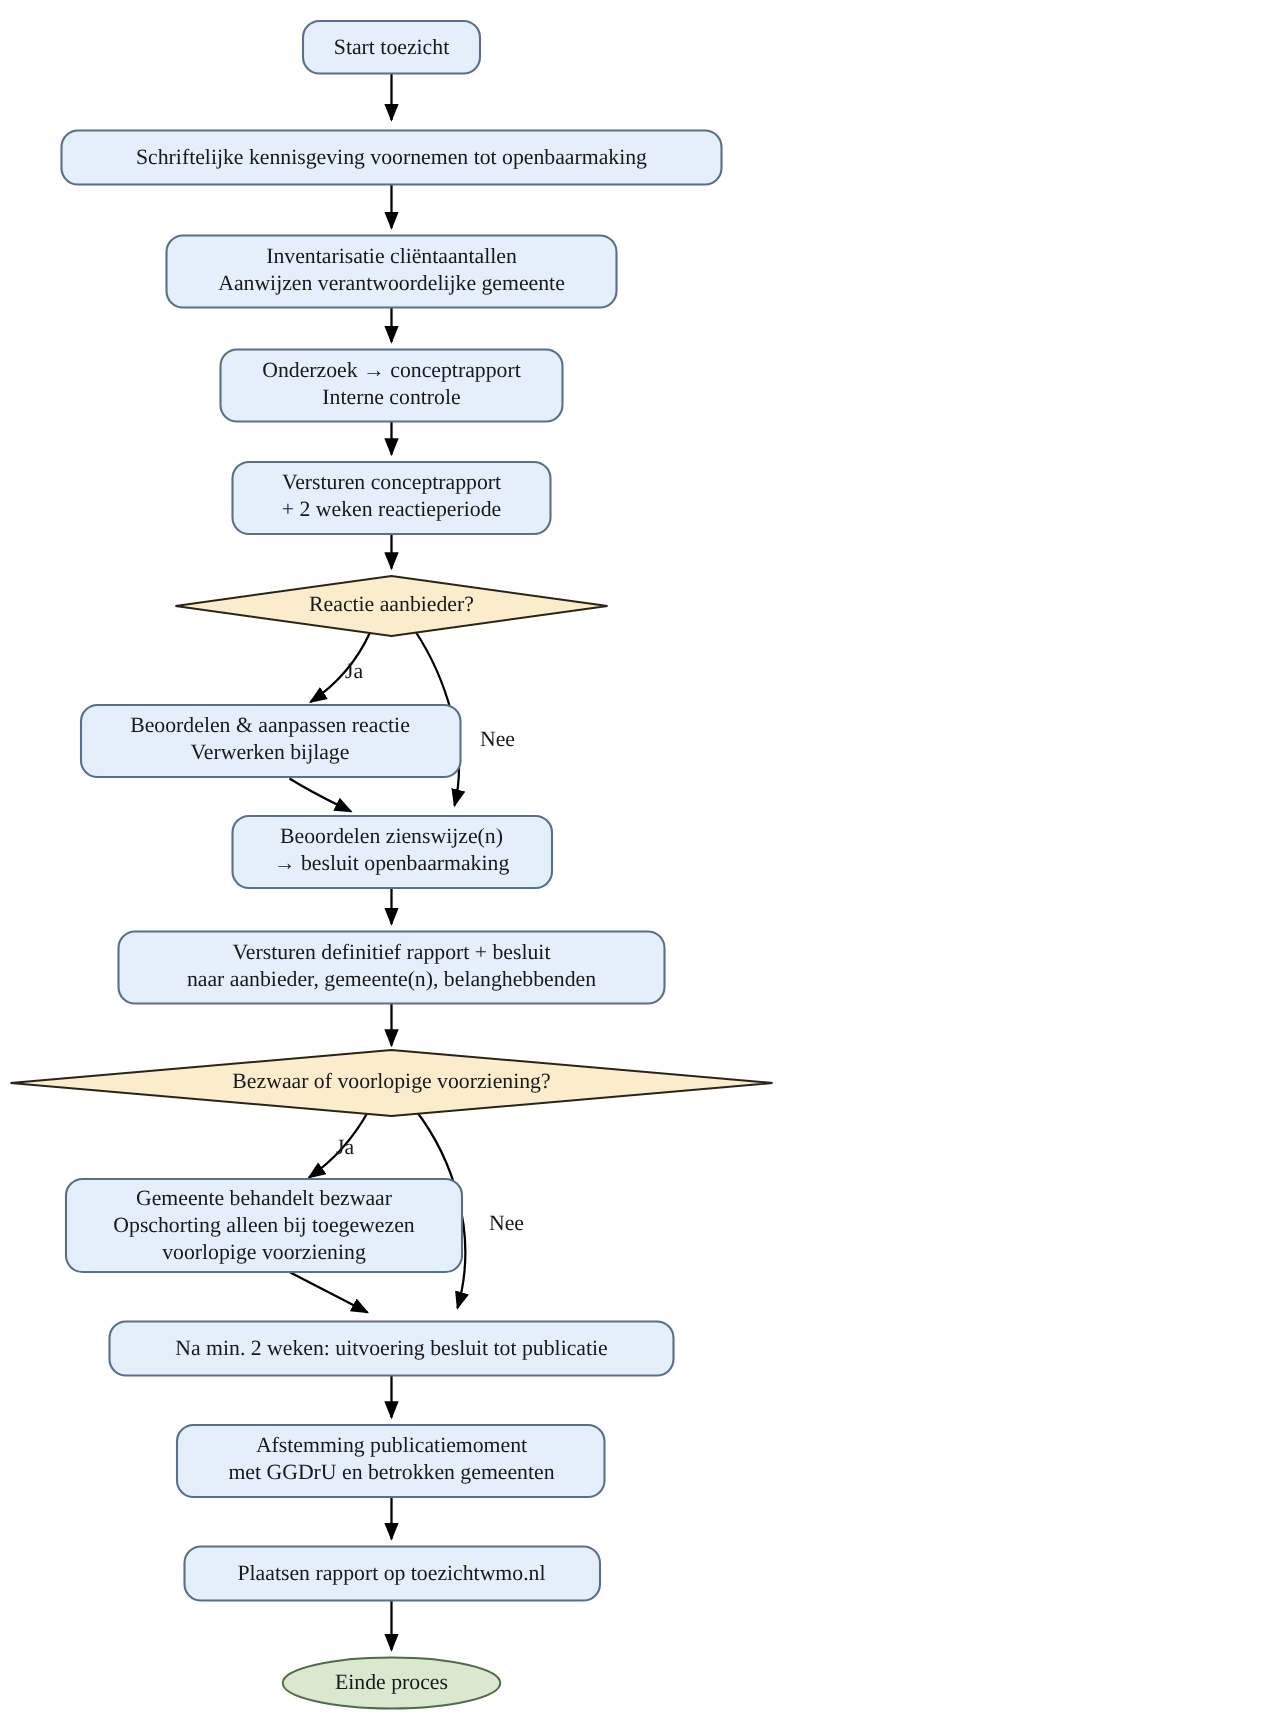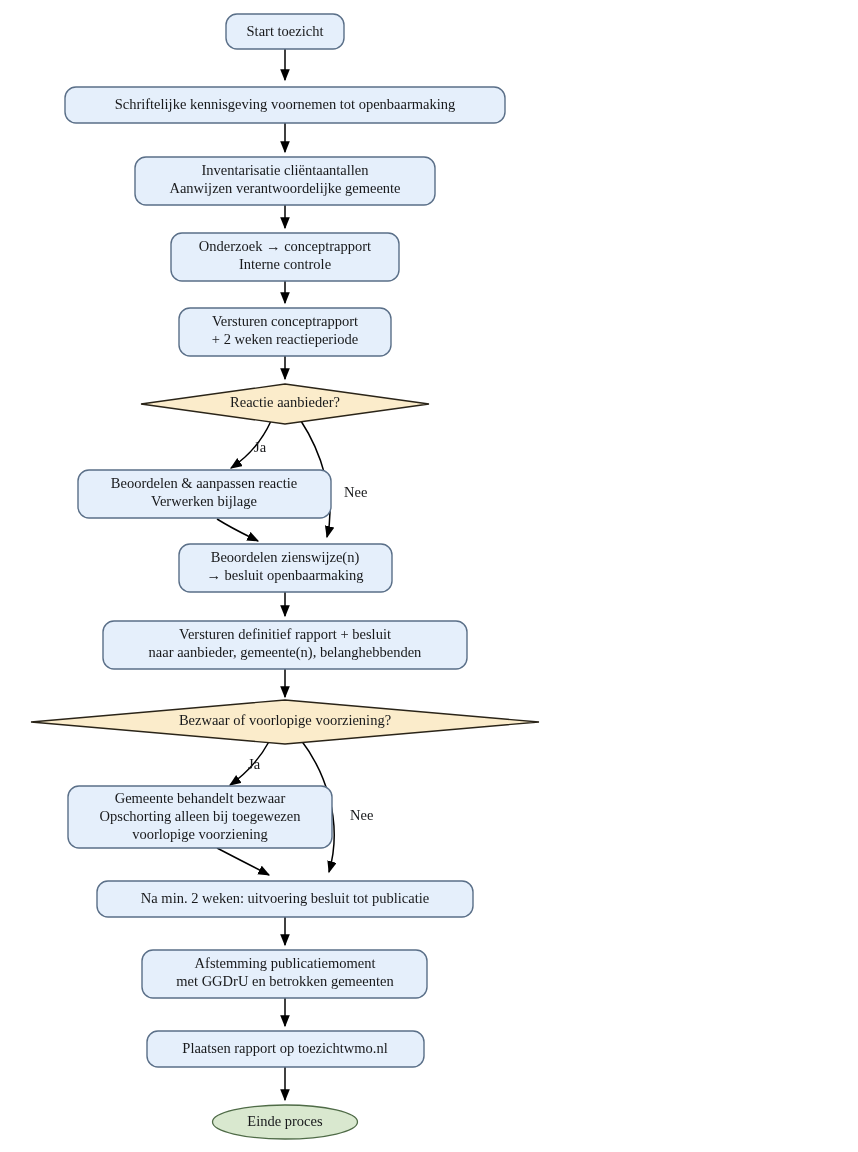--- a/index.html
+++ b/index.html
@@ -10,21 +10,20 @@
   body {
     width: 858px;
     height: 1152px;
     font-family: "Liberation Serif", "DejaVu Serif", serif;
     overflow: hidden;
   }
   #flow-root {
     position: relative;
     width: 718px;
     height: 1152px;
-    padding-left: 24px;
   }
   svg#flowchart {
     display: block;
     width: 858px;
     height: 1152px;
   }
   .node-shape {
     stroke-width: 1.4;
   }
   .node-process {

